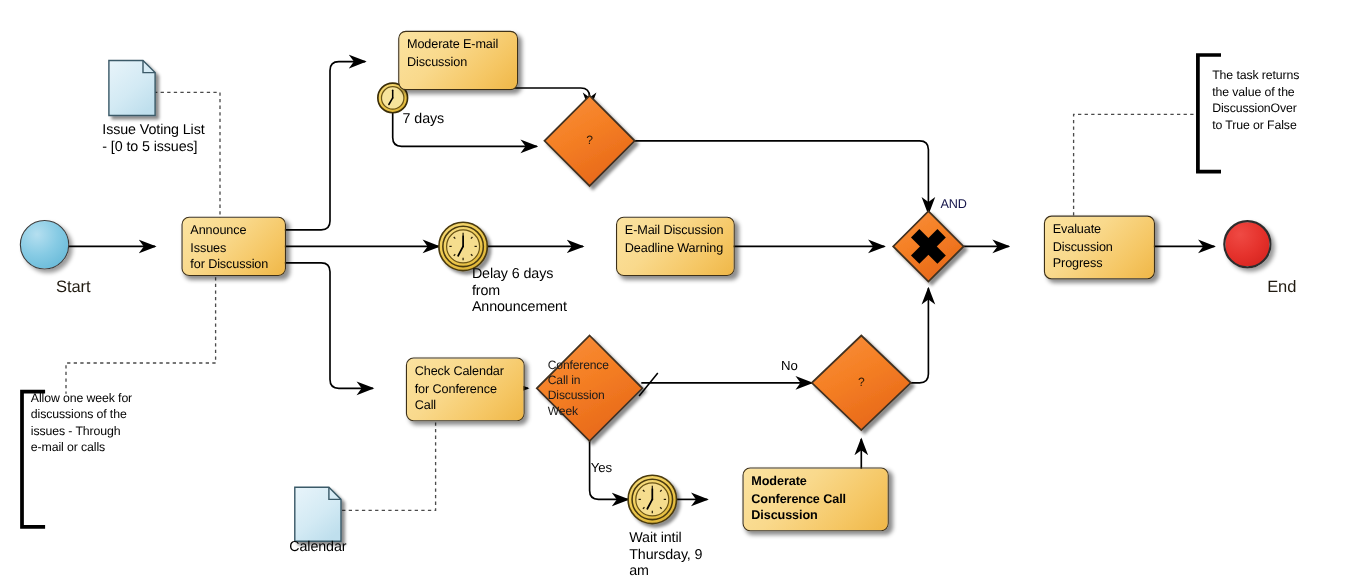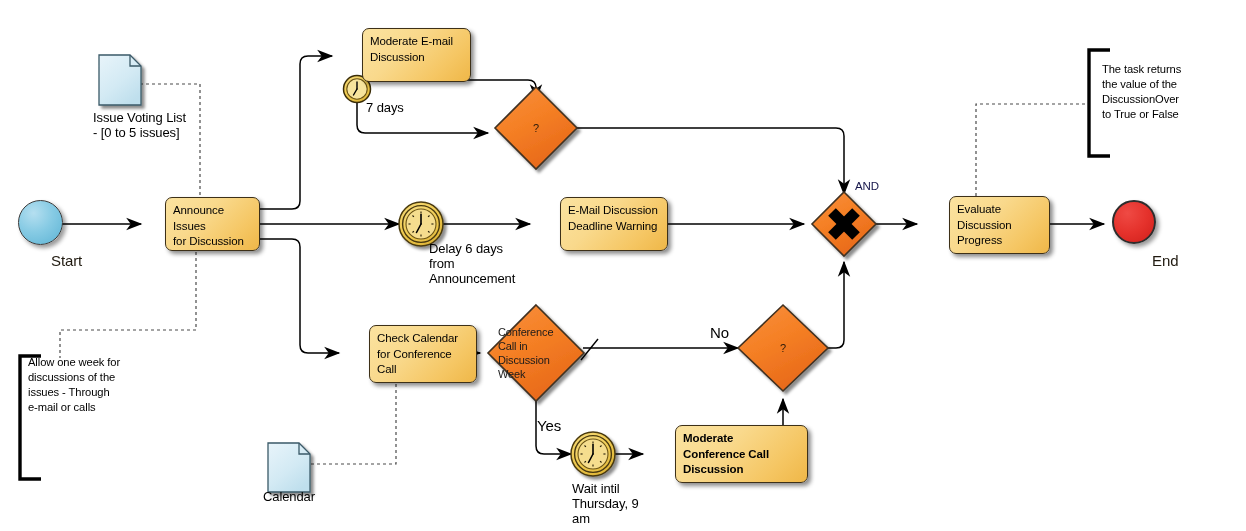--- a/index.html
+++ b/index.html
@@ -97,21 +97,21 @@
   .lbl-start, .lbl-end {
     font-size: 15px;
     color: #201a10;
     margin-top: 20px;
   }
   .lbl-and {
     font-size: 11.5px;
     color: #15154a;
   }
   .lbl-flow {
-    font-size: 15px;
+    font-size: 12px;
     color: #000;
   }
   .annotation-text {
     position: absolute;
     font-size: 11.2px;
     line-height: 15px;
     color: #000;
     letter-spacing: -0.1px;
     white-space: pre-line;
   }

